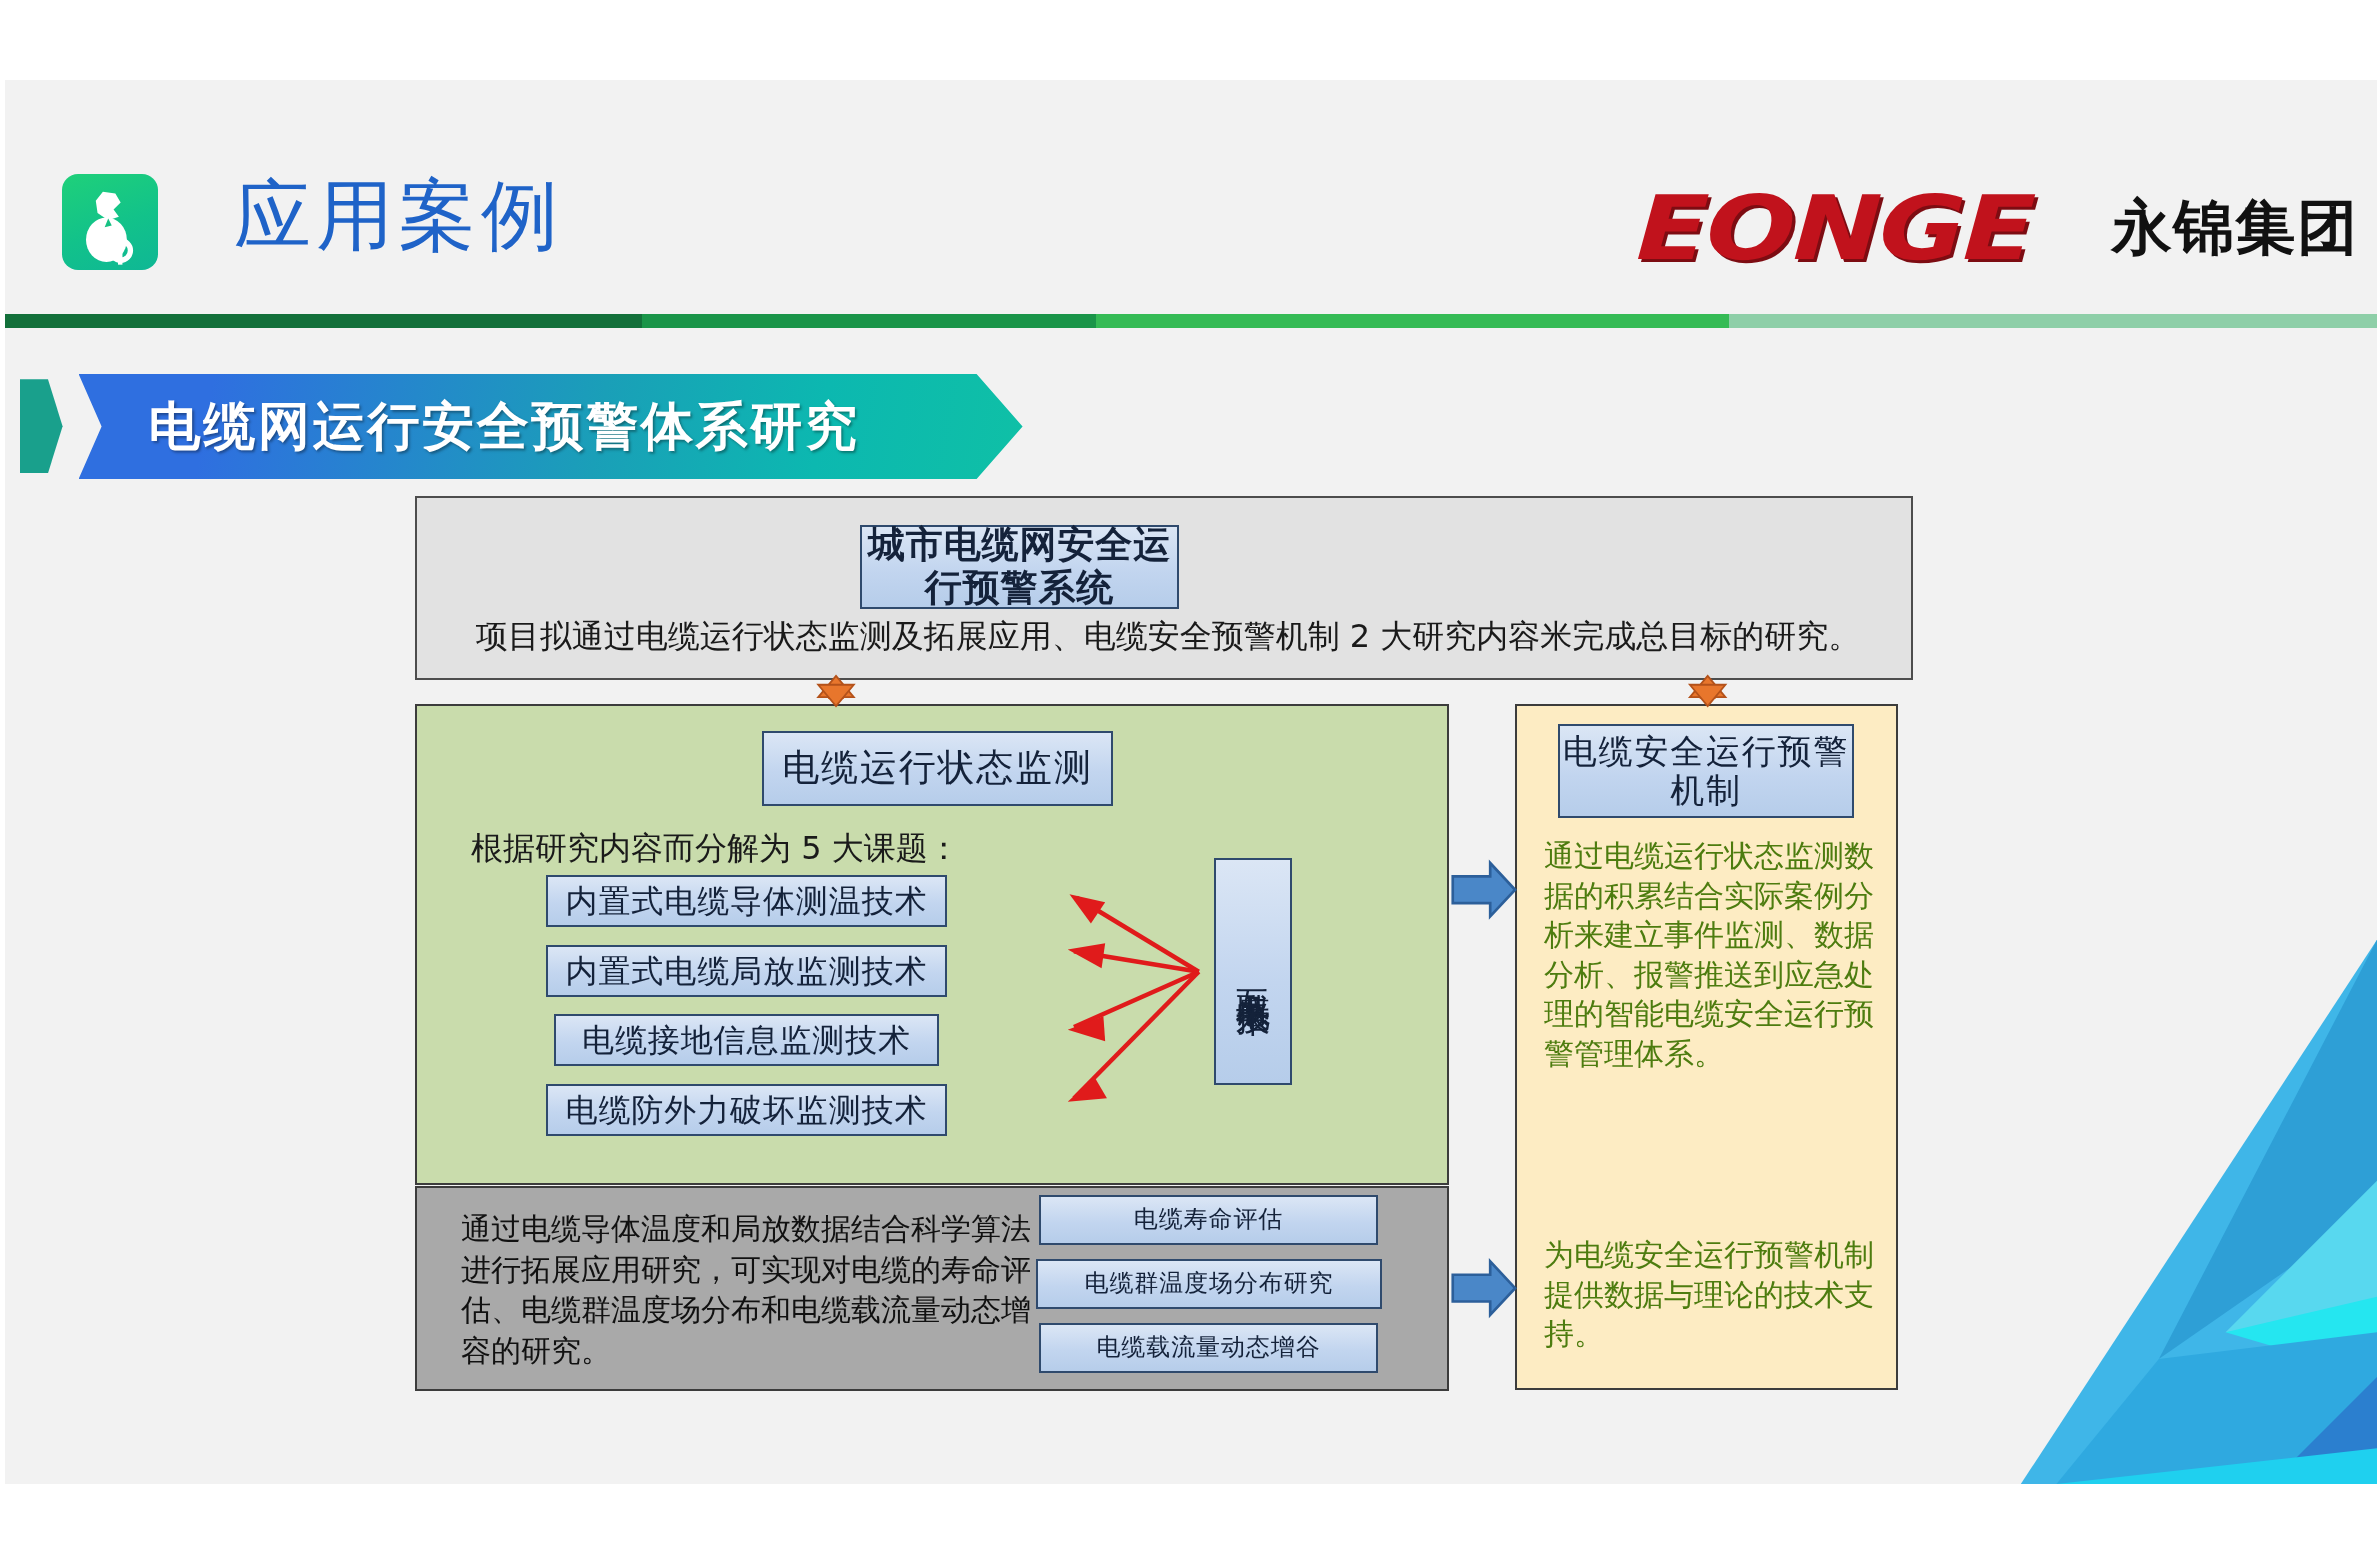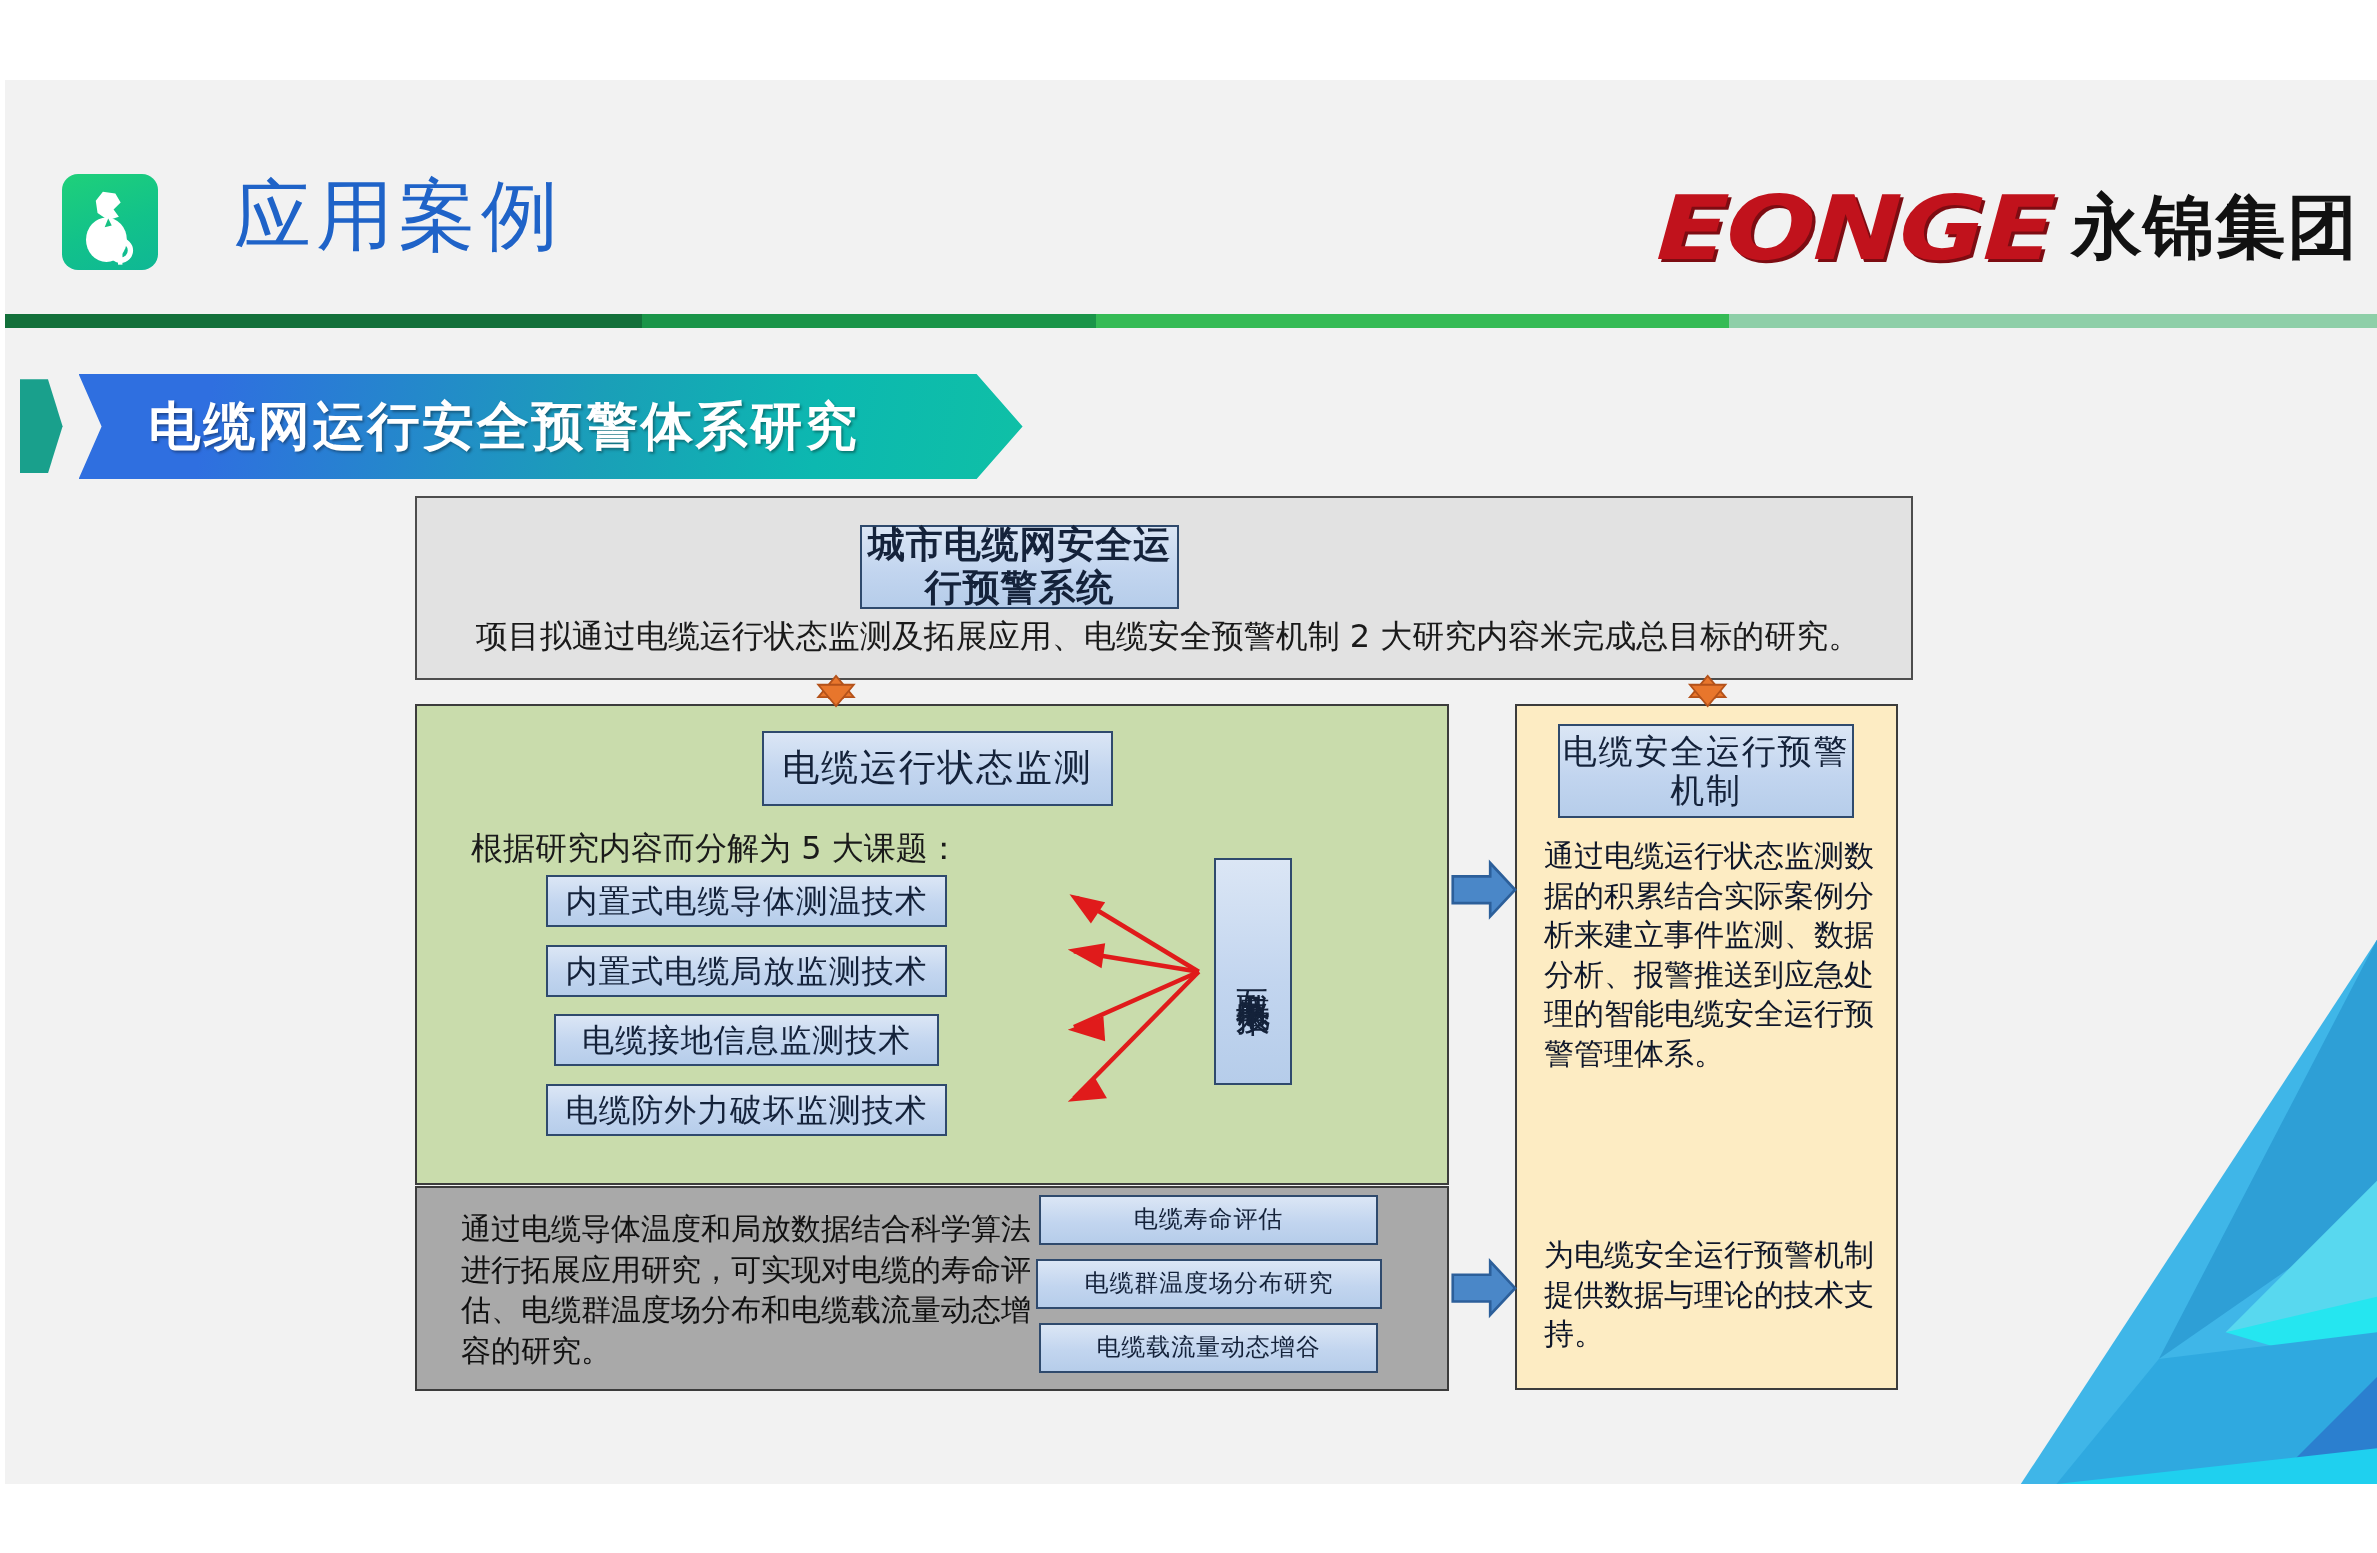--- a/index.html
+++ b/index.html
@@ -62,25 +62,25 @@
     font-weight: 700;
     font-style: italic;
     color: #c1121c;
     letter-spacing: -1.8px;
     transform: scaleX(1.18) skewX(-2deg);
     transform-origin: left center;
     text-shadow: 2.7px 2.7px 0 #7d0c12;
   }
   .brand-cn {
     font-family: "DejaVu Sans", "Liberation Sans", sans-serif;
-    font-size: 70px;
+    font-size: 60px;
     font-weight: 700;
     color: #111111;
     letter-spacing: 1.8px;
-    margin-left: 49px;
+    margin-left: 109px;
   }
   .green-rule {
     position: absolute;
     left: 0; top: 314px;
     width: 2377px; height: 14.3px;
   }
   .green-rule .seg { position:absolute; top:0; height:14.3px; }
   .gr1 { left:0;     width:642px;  background:#13703a; }
   .gr2 { left:642px; width:455px;  background:#1a9549; }
   .gr3 { left:1096px;width:633px;  background:#35bb55; }
@@ -231,21 +231,21 @@
     font-size: 34px;
     letter-spacing: 1.8px;
   }
   .yellow-para {
     position:absolute;
     left: 1544px;
     width: 341px;
     font-family: "DejaVu Sans", "Liberation Sans", serif;
     font-size: 30px;
     line-height: 1.32;
-    color: #0f172a;
+    color: #4d7c0f;
     text-align: left;
   }
   .yellow-para-1 { top: 836px; }
   .yellow-para-2 { top: 1235px; }
 
   .grey-para {
     position:absolute;
     left: 437px; top: 1209px;
     width: 588px;
     font-family: "DejaVu Sans", "Liberation Sans", serif;

